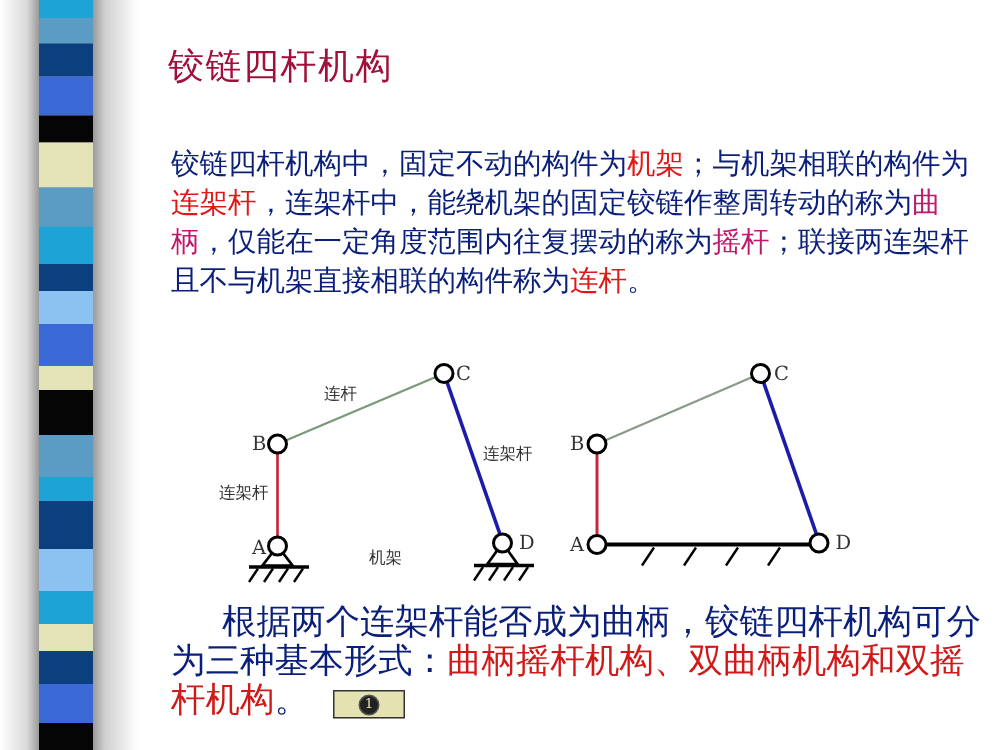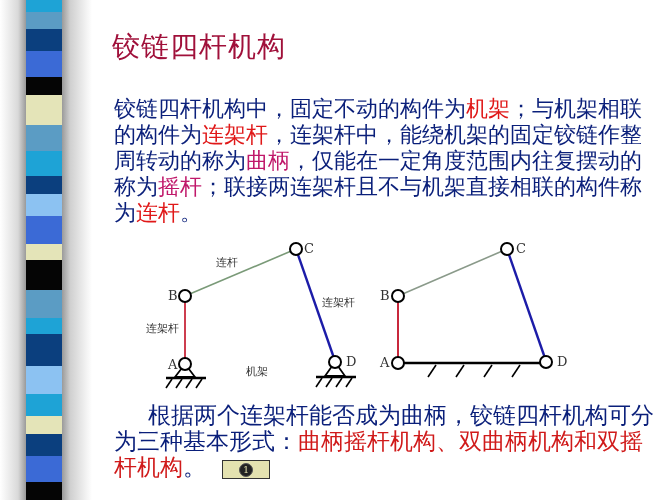--- a/index.html
+++ b/index.html
@@ -12,25 +12,25 @@
     position: absolute; left: 0; top: 0; width: 95px; height: 500px;
     background: linear-gradient(to right, #ffffff 0px, #d9d9d9 18px, #9a9a9a 26px, #9a9a9a 62px, #cfcfcf 70px, #ffffff 92px);
   }
   .strip {
     position: absolute; left: 26px; top: 0; width: 36px; height: 500px;
   }
   .band { position: absolute; left: 0; width: 100%; }
   .title {
     position: absolute; left: 112px; top: 28px;
     font-family: "DejaVu Serif", "Liberation Serif", serif;
-    font-size: 28px; color: #a0103a; letter-spacing: 1px; margin: 0; font-weight: normal;
+    font-size: 24px; color: #a0103a; letter-spacing: 1px; margin: 0; font-weight: normal;
   }
   .para {
     position: absolute; left: 114px; top: 96px; width: 540px;
-    font-size: 22px; line-height: 26px; color: #0a1f7a; margin: 0;
+    font-size: 19px; line-height: 26px; color: #0a1f7a; margin: 0;
   }
   .red { color: #e01818; }
   .magenta { color: #c0186a; }
   .diagram { position: absolute; left: 0; top: 0; }
   .dlabel {
     font-family: "DejaVu Serif", "Liberation Serif", serif;
     font-size: 13px; fill: #333333;
   }
   .cnlabel {
     font-family: "DejaVu Serif", "Liberation Serif", serif;

